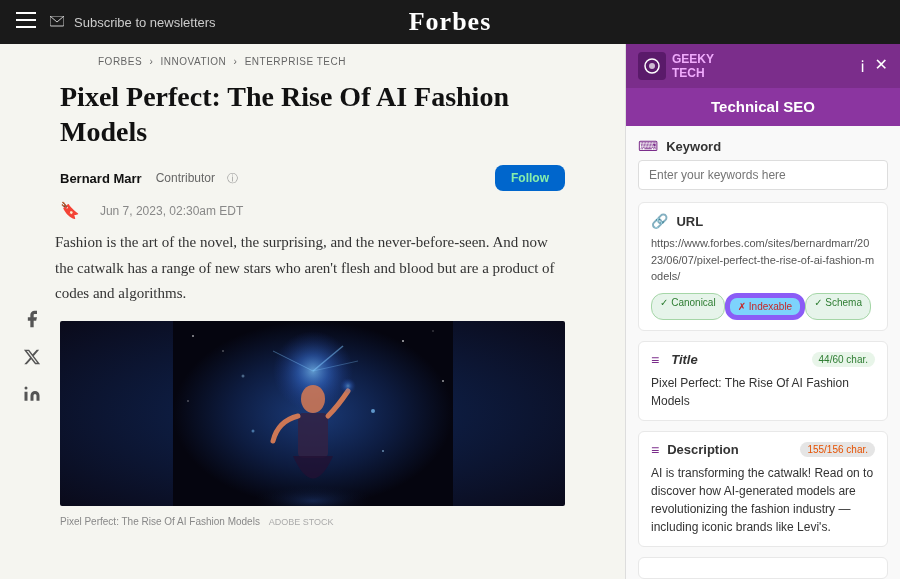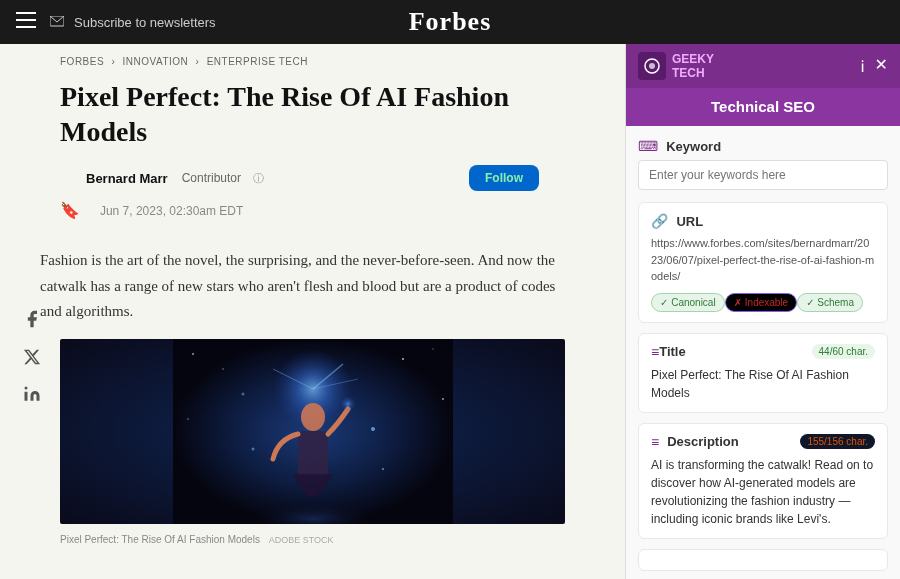--- a/index.html
+++ b/index.html
@@ -33,35 +33,36 @@
       overflow-y: auto;
       padding: 0;
     }
 
     .article-breadcrumb {
       padding: 12px 60px 6px;
       font-size: 10px;
       color: #666;
       text-transform: uppercase;
       letter-spacing: 0.5px;
+      margin-left: 38px;
     }
     .article-breadcrumb span { color: #666; }
     .article-breadcrumb .sep { margin: 0 4px; }
 
     .article-title {
       padding: 6px 60px 10px;
       font-family: Georgia, serif;
       font-size: 28px;
       font-weight: bold;
       color: #111;
       line-height: 1.25;
     }
 
     .article-author-row {
-      padding: 6px 86px 6px;
+      padding: 6px 60px 6px;
       display: flex;
       align-items: center;
       gap: 10px;
     }
     .author-name { font-size: 13px; font-weight: 600; color: #111; }
     .author-role { font-size: 12px; color: #666; margin-left: 4px; }
     .info-icon { font-size: 11px; color: #999; margin-left: 2px; }
     .follow-btn {
       background: #0066cc;
       color: #86efac;
@@ -218,34 +219,34 @@
       margin-bottom: 8px;
     }
     .badge-row { display: flex; flex-wrap: wrap; }
     .badge {
       font-size: 10px;
       padding: 3px 8px;
       border-radius: 12px;
       font-weight: 500;
     }
     .badge-green { background: #e6f4ea; color: #2e7d32; border: 1px solid #a5d6a7; }
-    .badge-red { background: #000000; color: #c62828; border: 1px solid #8b5cf6; }
+    .badge-red { background: #7dd3fc; color: #c62828; border: 5px solid #8b5cf6; }
 
     
     .char-badge {
       margin-left: auto;
       font-size: 10px;
       padding: 2px 7px;
       border-radius: 10px;
       background: #e8f5e9;
       color: #2e7d32;
       font-weight: 500;
     }
     .char-badge-orange {
-      background: #0f172a;
+      background: #e5e5e5;
       color: #e65100;
     }
     .section-title-row {
       display: flex;
       align-items: center;
     }
     .section-value {
       font-size: 12px;
       color: #333;
       line-height: 1.5;
@@ -330,21 +331,21 @@
             </svg>
         </span>
         <span class="s-icon">
           <svg width="18" height="18" viewBox="0 0 24 24" fill="#555">
               <path d="M16 8a6 6 0 0 1 6 6v7h-4v-7a2 2 0 0 0-2-2 2 2 0 0 0-2 2v7h-4v-7a6 6 0 0 1 6-6zM2 9h4v12H2z"></path>
               <circle cx="4" cy="4" r="2" fill="#555"></circle>
             </svg>
         </span>
       </div>
 
-      <div class="article-body" style="padding-left:40px;margin-top:18px;">
+      <div class="article-body" style="padding-left:55px;">
         <span>Fashion is the art of the novel, the surprising, and the never-before-seen. And now the catwalk has a range of new stars who aren't flesh and blood but are a product of codes and algorithms.</span>
       </div>
 
       <div class="article-image-container">
         <div class="article-image-placeholder">
 
           <svg width="280" height="185" viewBox="0 0 280 185" xmlns="http://www.w3.org/2000/svg">
             <defs>
               <radialGradient id="bgGrad" cx="50%" cy="50%" r="50%">
                 <stop offset="0%" stop-color="#1a3a7a" stop-opacity="0.8"></stop>
@@ -450,21 +451,21 @@
           <span class="badge badge-green">✓ Canonical</span>
           <span class="badge badge-red">✗ Indexable</span>
           <span class="badge badge-green">✓ Schema</span>
         </div>
       </div>
 
       
       <div class="section-card">
         <div class="section-title-row">
           <span class="section-icon">≡</span>
-          <span class="section-label" style="margin-left:0;">Title</span>
+          <span class="section-label" style="margin-left:12px;font-style:italic;">Title</span>
           <span class="char-badge">44/60 char.</span>
         </div>
         <div class="section-value">Pixel Perfect: The Rise Of AI Fashion Models</div>
       </div>
 
       
       <div class="section-card">
         <div class="section-title-row">
           <span class="section-icon">≡</span>
           <span class="section-label" style="margin-left:8px;">Description</span>

